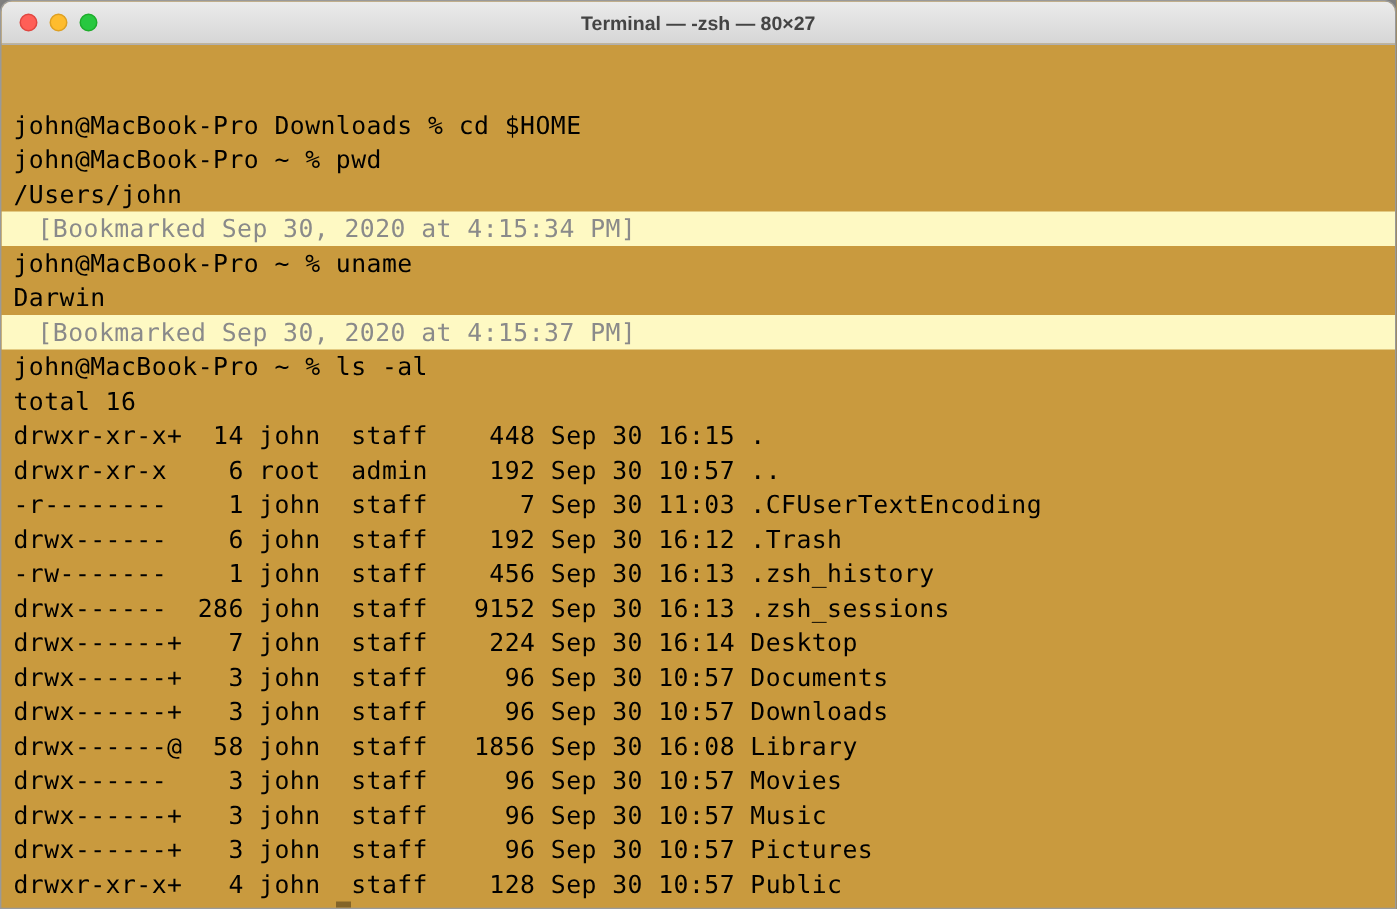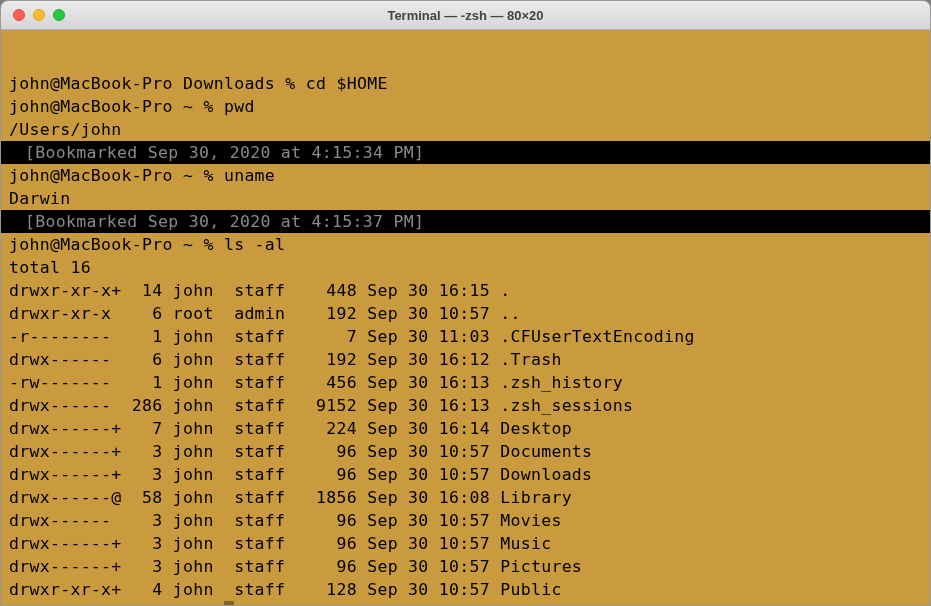--- a/index.html
+++ b/index.html
@@ -56,21 +56,21 @@
       line-height: 23px;
       color: #000;
       background: #c99a3e;
       padding: 2px 8px;
       white-space: pre;
       letter-spacing: 0.3px;
       margin-top: 40px;
     }
     .line { display: block; }
     .bookmark {
-      background: #000000;
+      background: #fef9c3;
       display: block;
       padding-left: 8px;
       margin-left: -8px;
       margin-right: -8px;
       color: #8a8a8a;
     }
     .bookmark-inner {
       padding-left: 16px;
     }
     .cursor {
@@ -85,16 +85,16 @@
 </head>
 <body>
 
 <div class="window">
   <div class="titlebar">
     <div class="traffic-lights">
       <div class="light close"></div>
       <div class="light minimize"></div>
       <div class="light zoom"></div>
     </div>
-    <div class="title">Terminal — -zsh — 80×20</div>
+    <div class="title">Terminal — -zsh — 80×27</div>
   </div>
   <div class="terminal-body" id="terminal-body"><span class="line">john@MacBook-Pro Downloads % cd $HOME</span><span class="line">john@MacBook-Pro ~ % pwd</span><span class="line">/Users/john</span><span class="line bookmark"><span class="bookmark-inner">[Bookmarked Sep 30, 2020 at 4:15:34 PM]</span></span><span class="line">john@MacBook-Pro ~ % uname</span><span class="line">Darwin</span><span class="line bookmark"><span class="bookmark-inner">[Bookmarked Sep 30, 2020 at 4:15:37 PM]</span></span><span class="line">john@MacBook-Pro ~ % ls -al</span><span class="line">total 16</span><span class="line">drwxr-xr-x+  14 john  staff    448 Sep 30 16:15 .</span><span class="line">drwxr-xr-x    6 root  admin    192 Sep 30 10:57 ..</span><span class="line">-r--------    1 john  staff      7 Sep 30 11:03 .CFUserTextEncoding</span><span class="line">drwx------    6 john  staff    192 Sep 30 16:12 .Trash</span><span class="line">-rw-------    1 john  staff    456 Sep 30 16:13 .zsh_history</span><span class="line">drwx------  286 john  staff   9152 Sep 30 16:13 .zsh_sessions</span><span class="line">drwx------+   7 john  staff    224 Sep 30 16:14 Desktop</span><span class="line">drwx------+   3 john  staff     96 Sep 30 10:57 Documents</span><span class="line">drwx------+   3 john  staff     96 Sep 30 10:57 Downloads</span><span class="line">drwx------@  58 john  staff   1856 Sep 30 16:08 Library</span><span class="line">drwx------    3 john  staff     96 Sep 30 10:57 Movies</span><span class="line">drwx------+   3 john  staff     96 Sep 30 10:57 Music</span><span class="line">drwx------+   3 john  staff     96 Sep 30 10:57 Pictures</span><span class="line">drwxr-xr-x+   4 john  staff    128 Sep 30 10:57 Public</span><span class="line"><span>john@MacBook-Pro ~ % </span><span class="cursor"></span></span></div>
 </div>
 
 </body></html>

